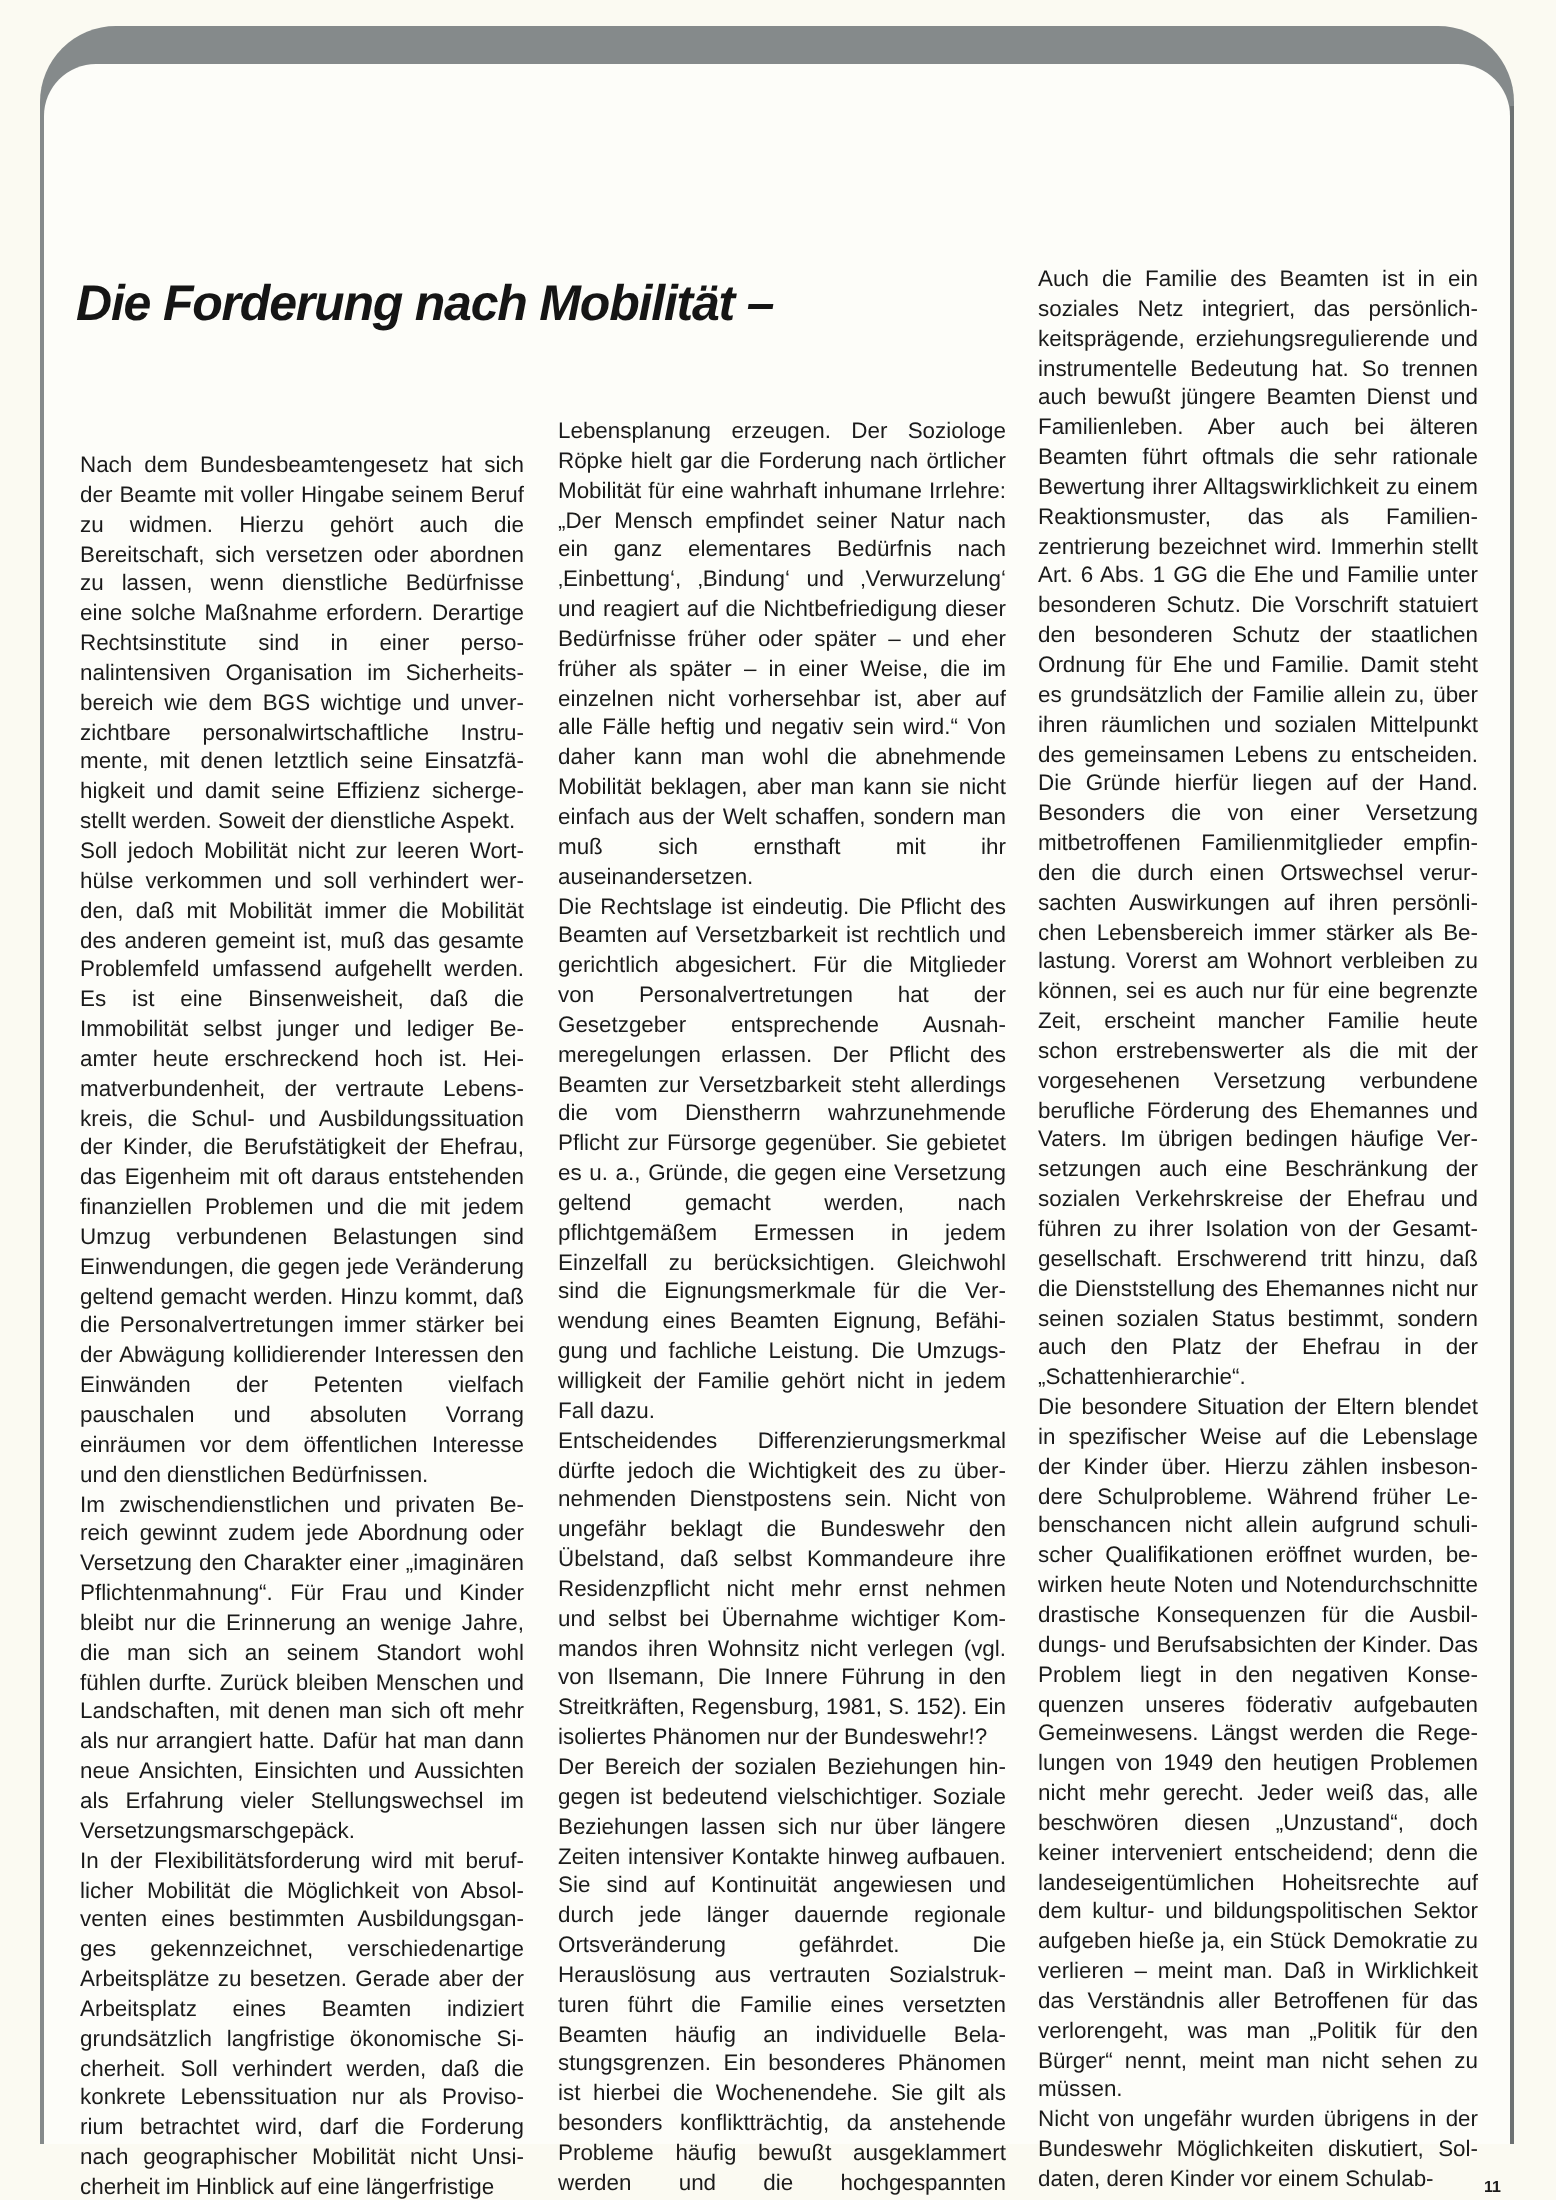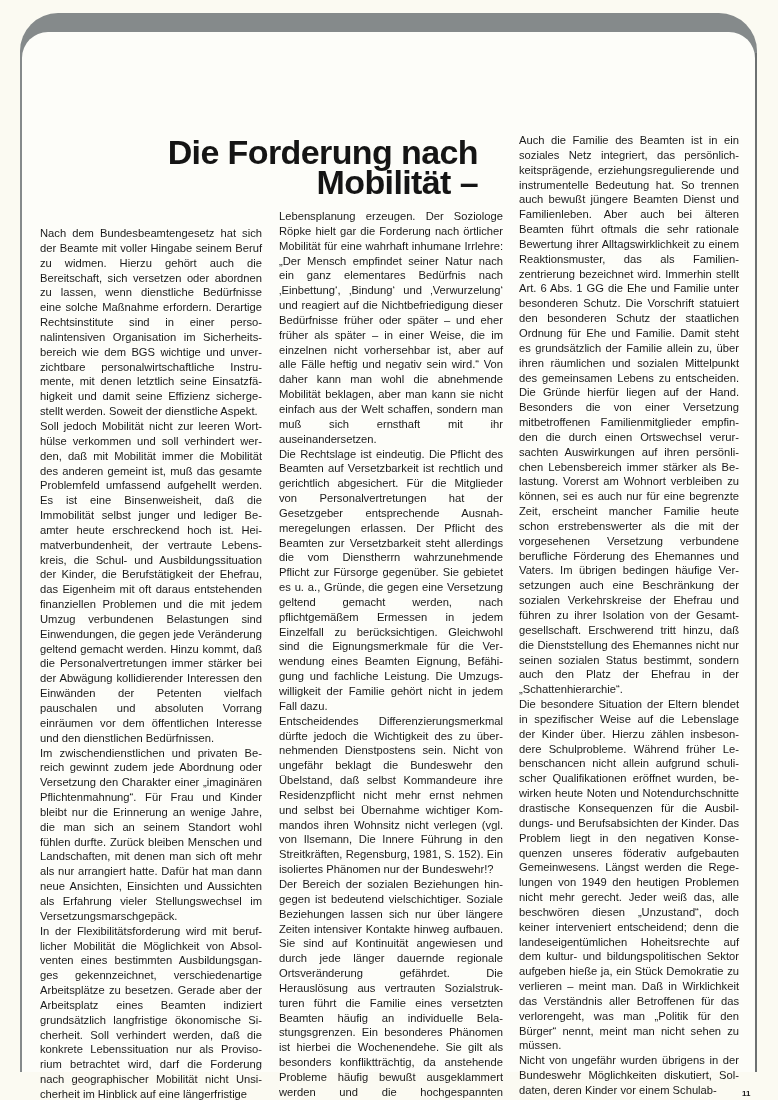--- a/index.html
+++ b/index.html
@@ -31,26 +31,25 @@
     }
     .frame-left-rule {
       position: absolute; left: 0; top: 40px; bottom: 0;
       width: 2px; background: #858a8b;
     }
     .title {
       position: absolute;
       left: 38px; top: 137px;
       margin: 0;
       font-family: "Liberation Sans", sans-serif;
-      font-weight: bold; 
-      font-size: 34px; line-height: 30px;
+      font-weight: bold; font-style: italic;
+      font-size: 25px; line-height: 30px;
       letter-spacing: -0.6px;
       color: #151515;
       width: 440px;
-      text-align: right;
     }
     .col {
       position: absolute;
       font-size: 11.2px;
       line-height: 14.85px;
       text-align: justify;
       hyphens: manual;
     }
     .col p { margin: 0; text-align: justify; }
     .col-1 { left: 40px; top: 226px; width: 222px; }

